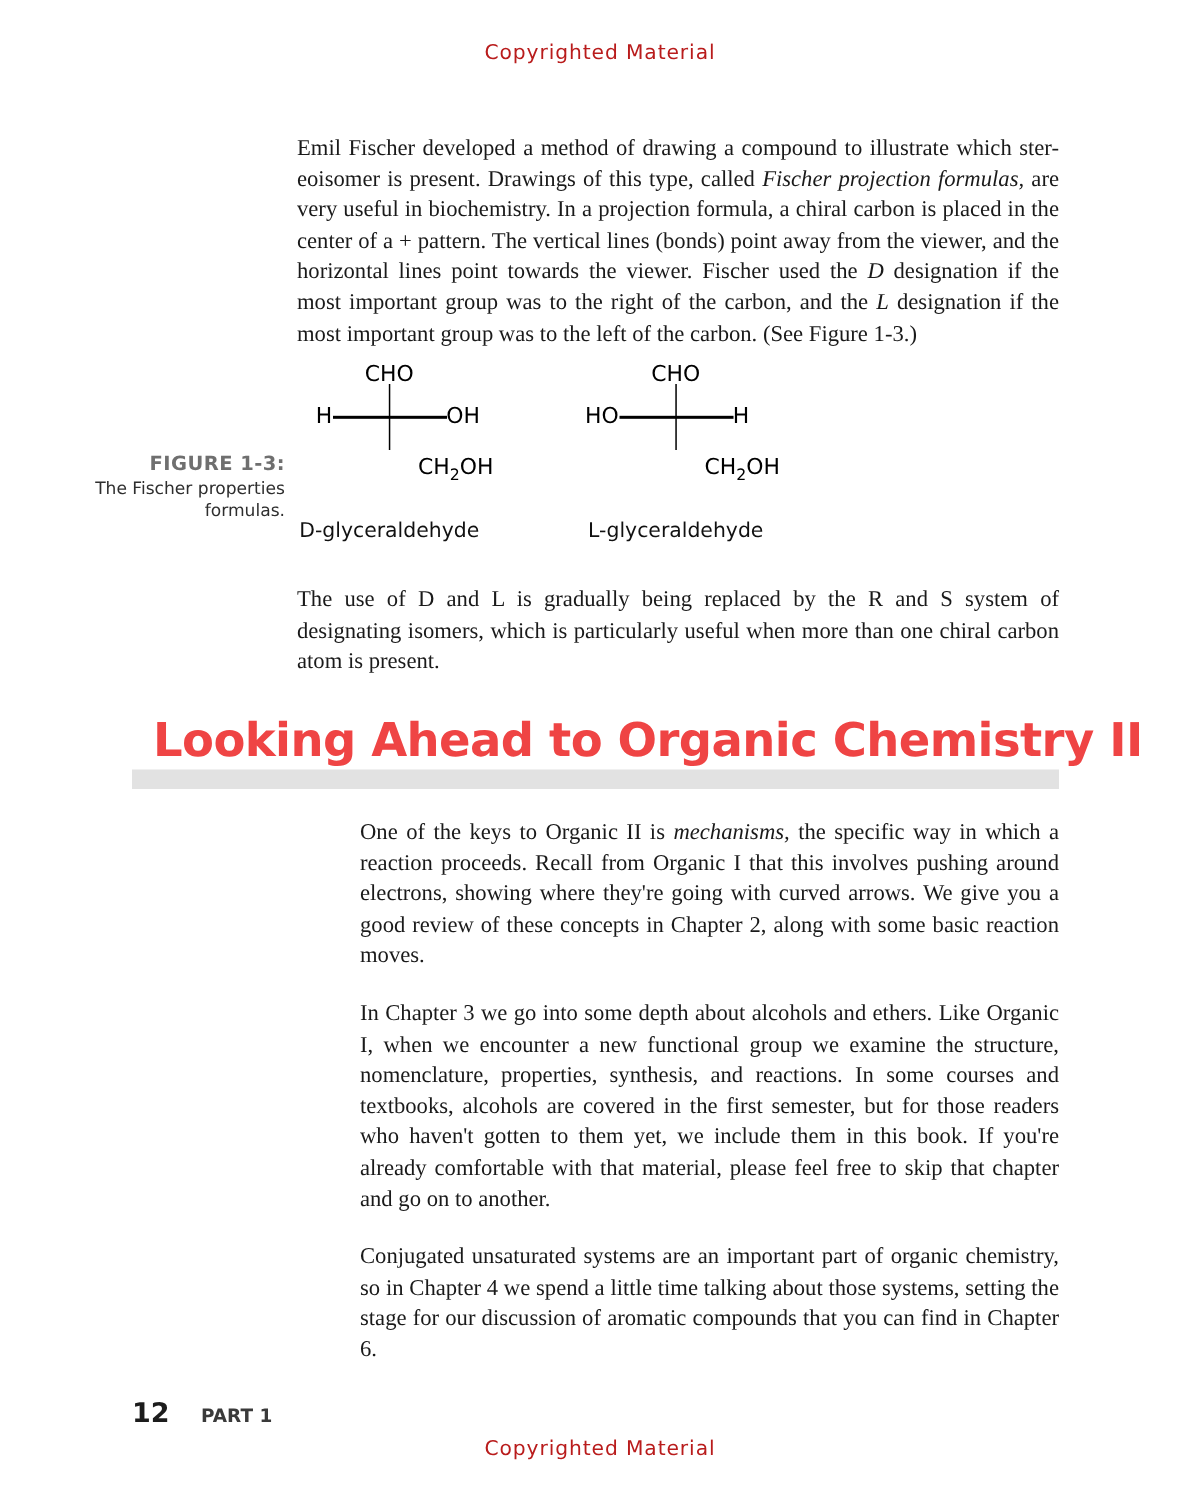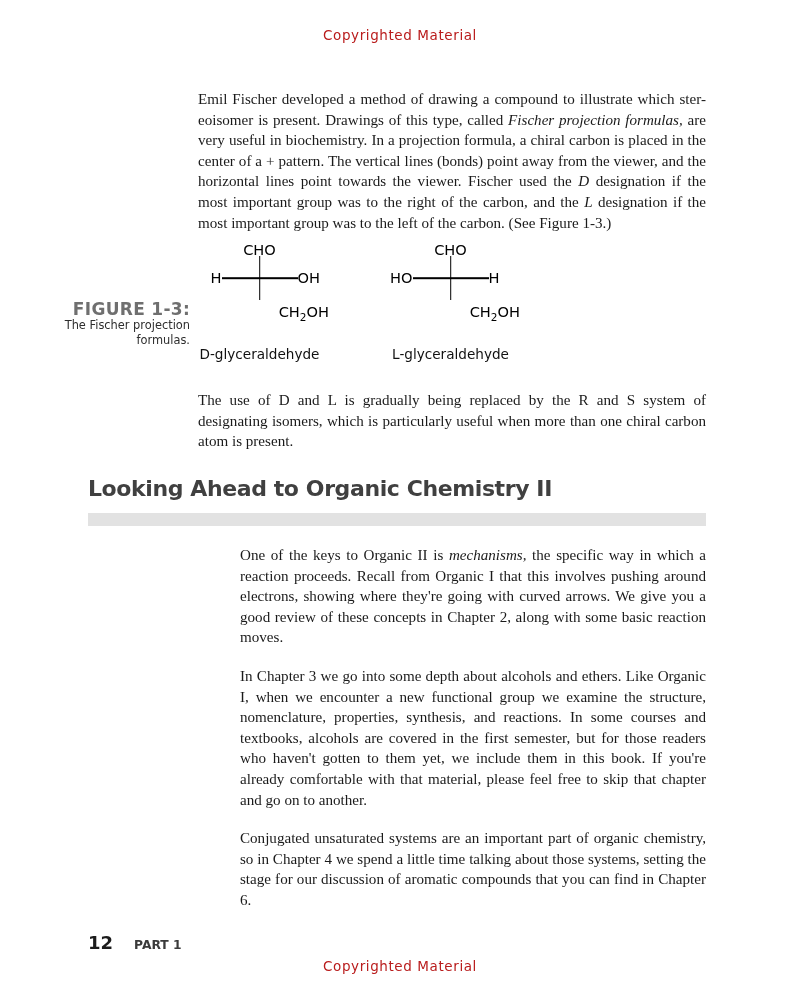--- a/index.html
+++ b/index.html
@@ -72,21 +72,21 @@
     font-family: "DejaVu Sans", sans-serif;
     font-size: 11.4px;
     line-height: 15.5px;
     color: #2e2e2e;
   }
   .fig-caption .fig-label {
     display: block;
     font-weight: bold;
     color: #6f6f6f;
     letter-spacing: 0.3px;
-    font-size: 17px;
+    font-size: 13px;
   }
 
   .structures {
     position: absolute;
     left: 190px;
     top: 0;
     width: 330px;
     display: flex;
     gap: 52px;
   }
@@ -157,27 +157,27 @@
   .head-bar {
     position: absolute;
     left: 0;
     bottom: 0;
     width: 618px;
     height: 13px;
     background: #e2e2e2;
   }
   .head-text {
     position: absolute;
-    left: 0;
+    left: 14px;
     top: -2px;
     font-family: "DejaVu Sans", sans-serif;
     font-weight: bold;
-    font-size: 22px;
+    font-size: 31px;
     letter-spacing: -0.4px;
-    color: #404040;
+    color: #ef4444;
     white-space: nowrap;
   }
 
   
   .lower-text {
     position: absolute;
     left: 198px;
     top: 545px;
     width: 508px;
   }
@@ -222,21 +222,21 @@
 
     <p class="body-par" id="par-intro"><span>Emil Fischer developed a method of drawing a compound to illustrate which ster-eoisomer is present. Drawings of this type, called </span><span class="it">Fischer projection formulas,</span><span> are very useful in biochemistry. In a projection formula, a chiral carbon is placed in the center of a + pattern. The vertical lines (bonds) point away from the viewer, and the horizontal lines point towards the viewer. Fischer used the </span><span class="it">D</span><span> designation if the most important group was to the right of the carbon, and the </span><span class="it">L</span><span> designation if the most important group was to the left of the carbon. (See Figure 1-3.)</span></p>
 
     <p class="body-par" id="par-dl">The use of D and L is gradually being replaced by the R and S system of designating isomers, which is particularly useful when more than one chiral carbon atom is present.</p>
   </div>
 
   <div class="figure-block">
 
     <div class="fig-caption">
       <span class="fig-label">FIGURE 1-3:</span>
-      <span>The Fischer projection formulas.</span>
+      <span>The Fischer properties formulas.</span>
     </div>
 
     <div class="structures">
 
       <div class="structure">
         <div class="struct-top">CHO</div>
         <div class="struct-mid">
           <span class="vbond-up"></span>
           <span class="hbond"></span>
           <span class="vbond-down"></span>

